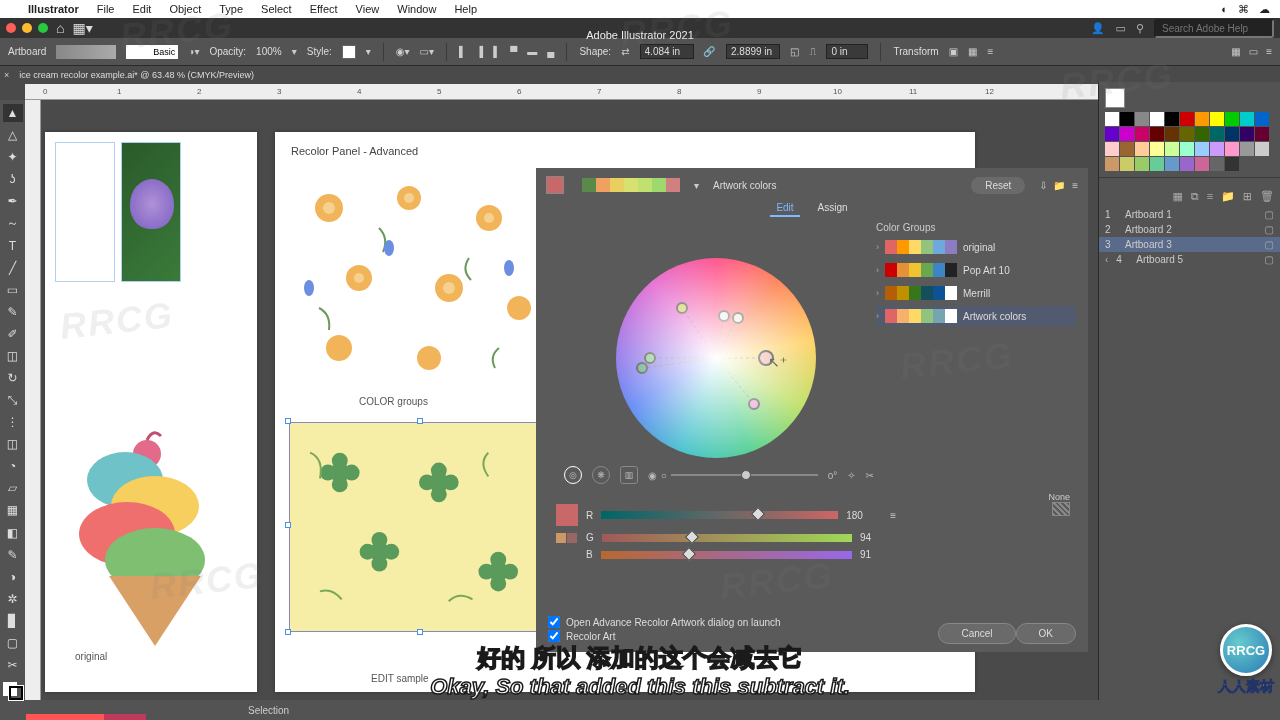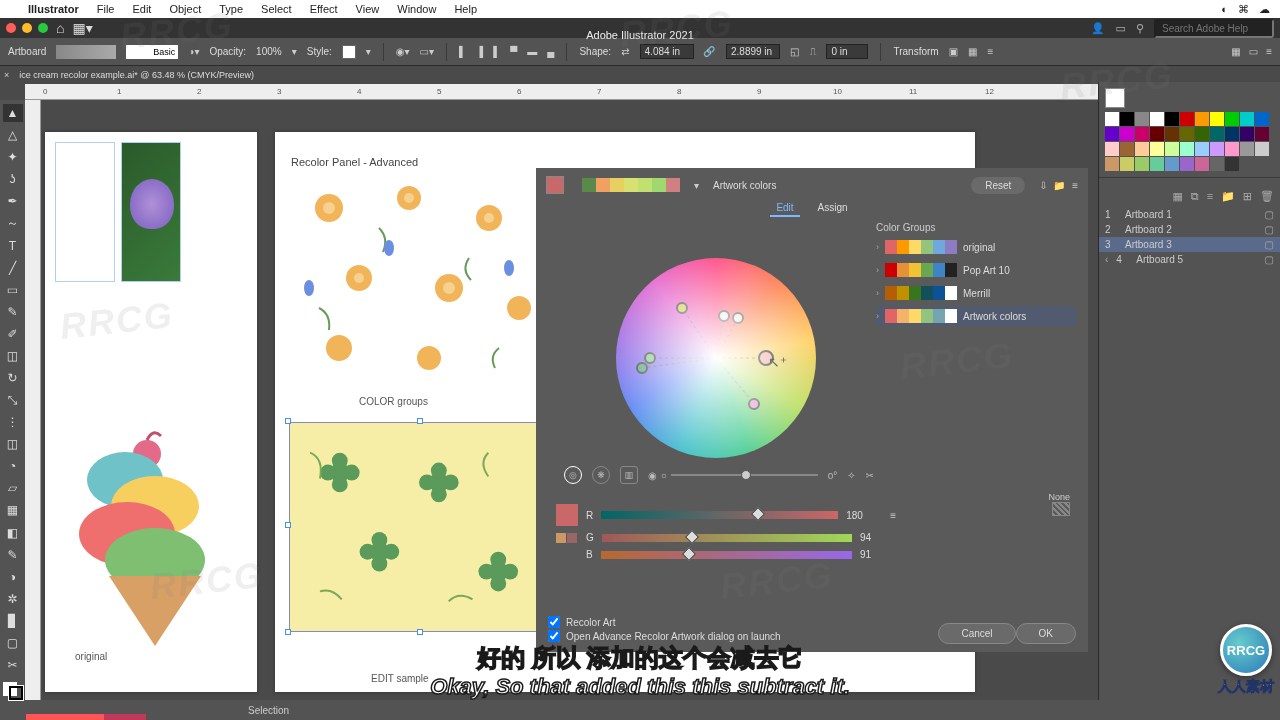--- a/index.html
+++ b/index.html
@@ -50,21 +50,21 @@
   .ab2 { left:250px; top:32px; width:700px; height:560px; }
 
   .ab1-inner { padding:10px; }
   .thumb-row { display:flex; gap:6px; }
   .thumb { width:60px; height:140px; border:1px solid #b0d0f0; }
   .thumb.photo { background:linear-gradient(135deg,#2a5a2a,#3a7a3a); position:relative; overflow:hidden; }
   .iris { position:absolute; width:44px; height:50px; background:radial-gradient(#b090d8,#7a5fc0); border-radius:50% 50% 45% 45%; top:36px; left:8px; }
   .ice-svg { position:absolute; left:10px; top:290px; width:180px; height:230px; }
   .orig-lbl { position:absolute; bottom:30px; left:30px; font-size:10px; color:#555; }
 
-  .ab2 .h { font-size:11px; color:#444; padding:24px 16px; }
+  .ab2 .h { font-size:11px; color:#444; padding:13px 16px; }
   .flower-area { position:absolute; left:14px; top:36px; width:264px; height:220px; background:#fff; }
   .cg-lbl { position:absolute; left:84px; top:264px; font-size:10px; color:#555; }
   .edit-area { position:absolute; left:14px; top:290px; width:264px; height:210px; background:#f6eea6; border:1px solid #88b; }
   .edit-lbl { position:absolute; left:96px; bottom:8px; font-size:10px; color:#555; }
   .sel-handle { width:6px; height:6px; background:#fff; border:1px solid #4a90e2; position:absolute; }
 
   .recolor { position:absolute; left:536px; top:168px; width:552px; height:484px; background:#5a5a5a; color:#ddd; z-index:60; font-size:10px; }
   .rc-title { height:22px; background:#fdfdfd; color:#555; display:flex; align-items:center; justify-content:center; font-size:11px; }
   .rc-body { padding:8px 10px; }
   .rc-top { display:flex; align-items:center; gap:6px; }
@@ -532,25 +532,25 @@
       <div class="rgb-slider" style="background:linear-gradient(90deg,#b86830,#9868e8)">
           <div class="rgb-thumb" style="left:33%"></div>
         </div>
       <span class="rgb-val">91</span>
     </div>
   </div>
 
   <div class="rc-foot">
     <label class="chk">
         <input type="checkbox" checked="" style="">
-        <span>Recolor Art</span>
+        <span>Open Advance Recolor Artwork dialog on launch</span>
       </label>
     <label class="chk">
         <input type="checkbox" checked="" style="">
-        <span>Open Advance Recolor Artwork dialog on launch</span>
+        <span>Recolor Art</span>
       </label>
     <div class="rc-btns">
       <div class="pill">Cancel</div>
       <div class="pill">OK</div>
     </div>
   </div>
 </div>
 
 <div class="rpanel">
   <div class="rp-section">

